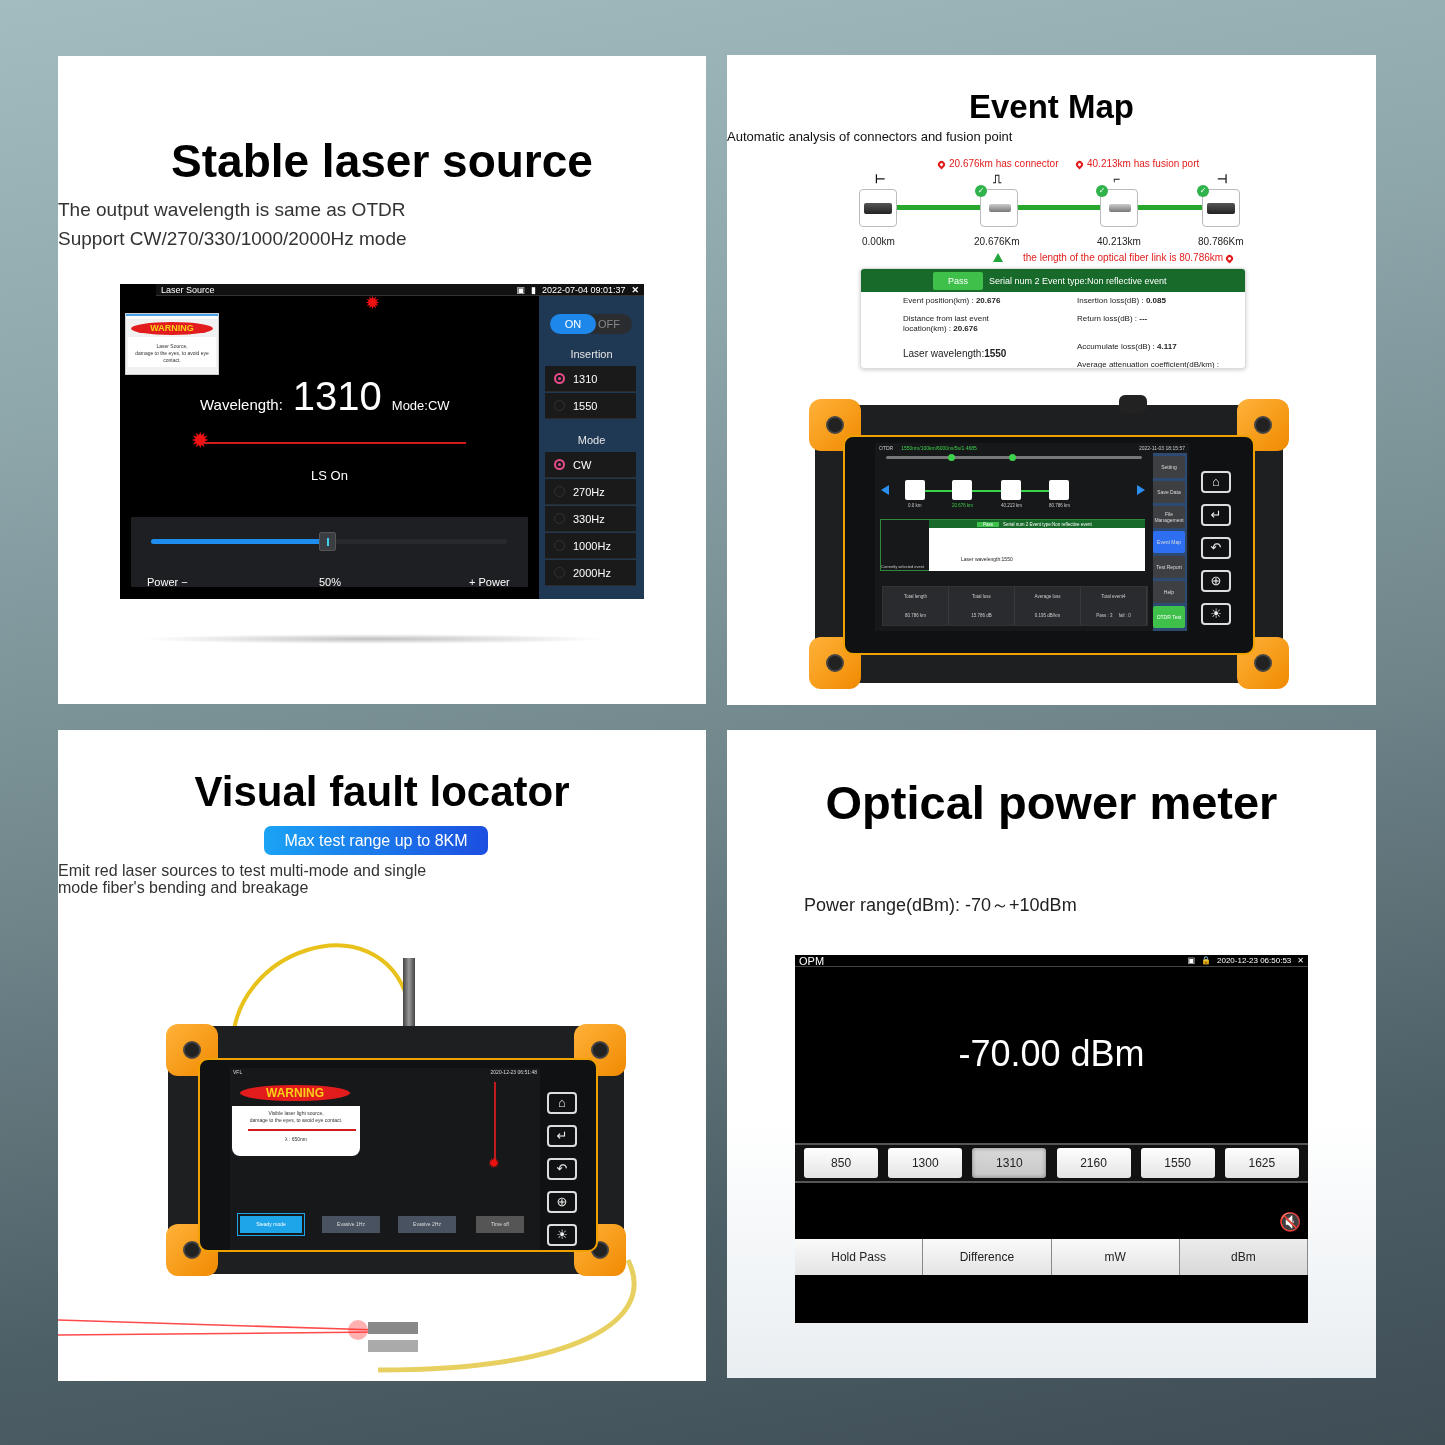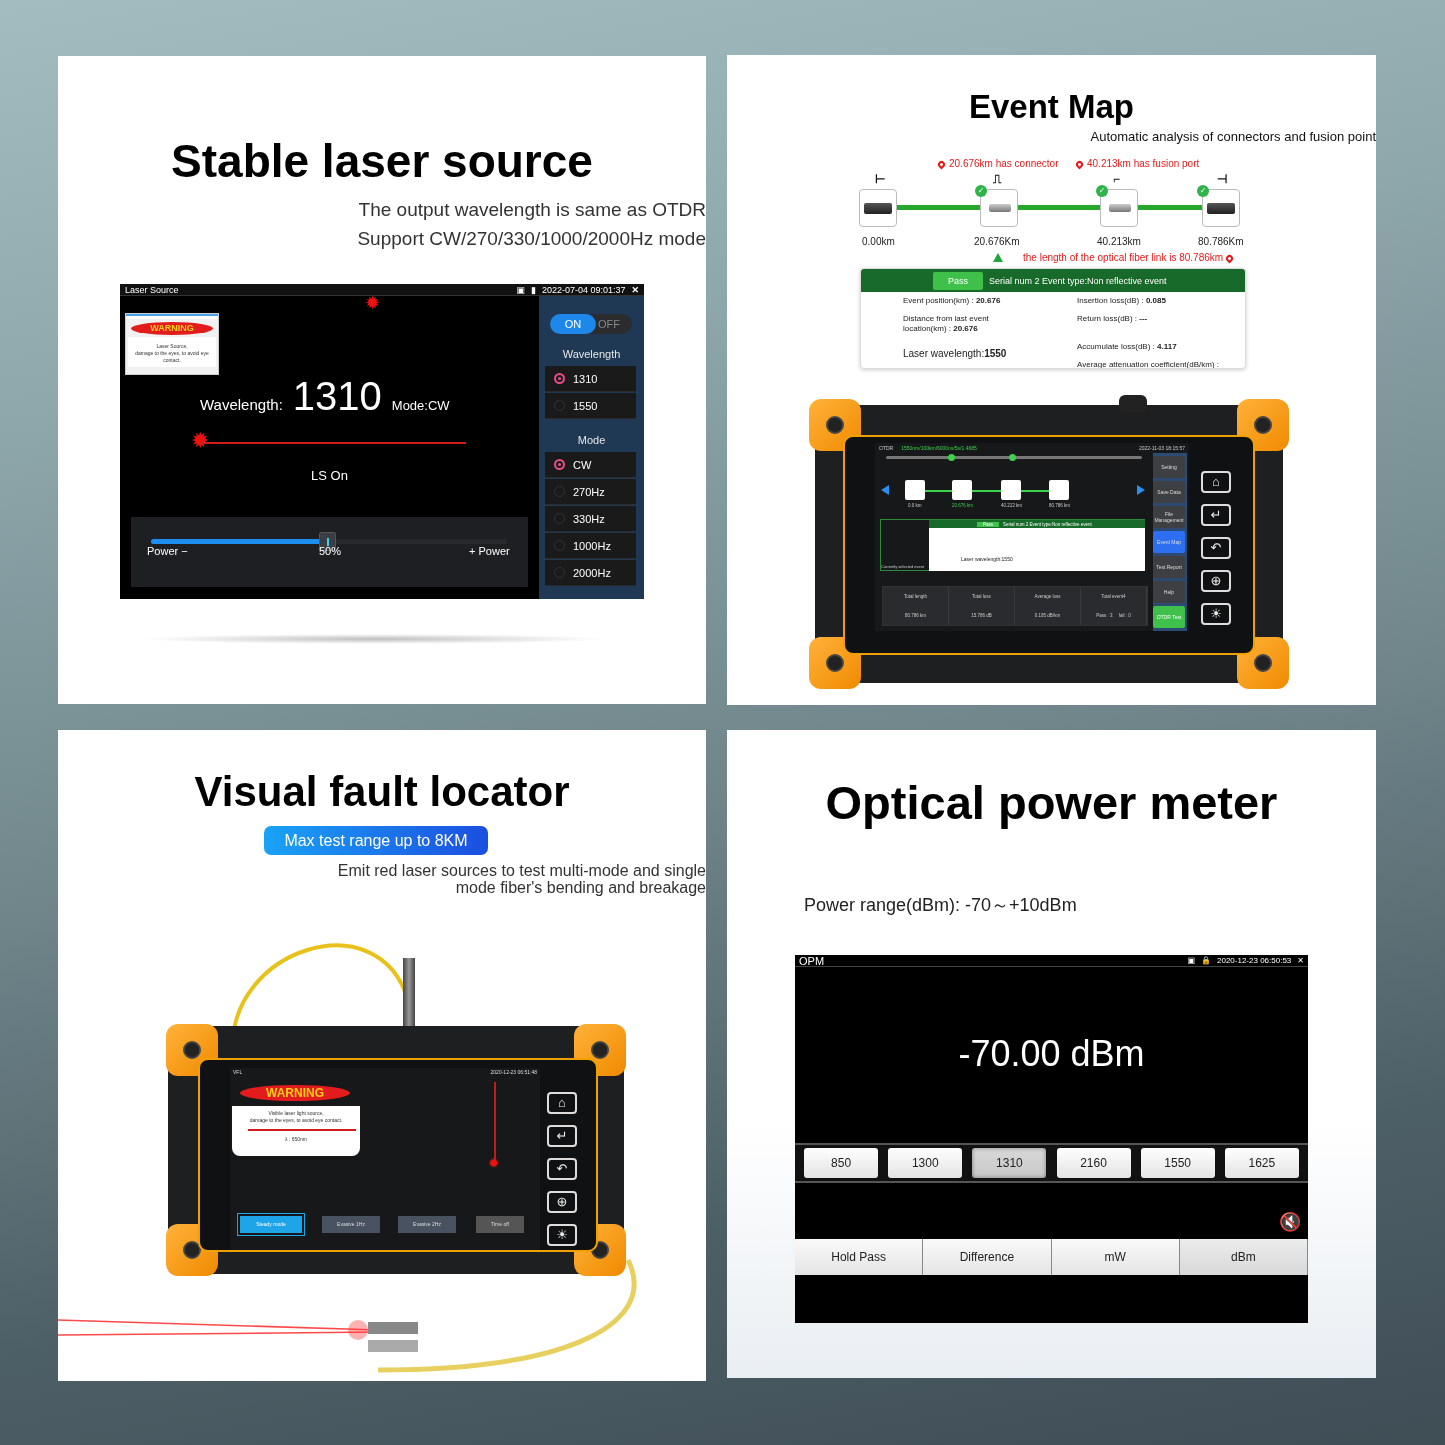--- a/index.html
+++ b/index.html
@@ -9,44 +9,44 @@
     background: linear-gradient(170deg, #a3bcc0 0%, #8ea7ab 25%, #6e8489 55%, #4d5f66 80%, #3f4d55 100%);
     position: relative;
   }
   .panel { position: absolute; background: #fff; overflow: hidden; }
   .p1 { left: 58px; top: 56px; width: 648px; height: 648px; }
   .p2 { left: 727px; top: 55px; width: 649px; height: 650px; }
   .p3 { left: 58px; top: 730px; width: 648px; height: 651px; }
   .p4 { left: 727px; top: 730px; width: 649px; height: 648px; background: linear-gradient(#fff 60%, #e9eef2 100%); }
 
   .h1 { position: absolute; left: 0; right: 0; text-align: center; font-weight: bold; color: #000; }
-  .sub { position: absolute; left: 0; right: 0; text-align: right; color: #333; }
-
-  
-  .ls { position: absolute; left: 62px; top: 228px; width: 524px; height: 315px; background: #000; color: #fff; }
+  .sub { position: absolute; left: 0; right: 0; text-align: left; color: #333; }
+
+  
+  .ls { position: absolute; left: 62px; top: 228px; width: 524px; height: 315px; background: #000; color: #fff; padding-left: 36px; }
   .ls-bar { height: 12px; background: #111; font-size: 9px; display: flex; align-items: center; padding: 0 5px; border-bottom: 1px solid #333; }
   .ls-bar .right { margin-left: auto; display: flex; gap: 6px; align-items: center; }
   .ls-warn { position: absolute; left: 5px; top: 17px; width: 94px; height: 62px; background: #f1f1f1; border: 1px solid #ccc; }
   .ls-warn .topline { height: 5px; background: #fff; border-top: 2px solid #4aa3e8; }
   .ls-warn .oval { margin: 3px auto 2px; width: 82px; height: 13px; border-radius: 50%; background: #e21c1c; color: #f7d017; font-size: 9px; font-weight: bold; text-align: center; line-height: 13px; }
   .ls-warn .msg { background: #fff; margin: 0 2px; height: 30px; font-size: 5px; color: #333; text-align: center; padding-top: 6px; line-height: 7px; }
   .ls-main { position: absolute; left: 0; top: 12px; width: 419px; height: 303px; }
   .ls-wl { position: absolute; left: 80px; top: 78px; display: flex; align-items: baseline; gap: 10px; }
   .ls-wl .lab { font-size: 15px; }
   .ls-wl .big { font-size: 40px; }
   .ls-wl .mode { font-size: 13px; }
   .ls-beam { position: absolute; left: 82px; top: 146px; width: 264px; height: 2px; background: #d31b1b; }
   .star { position: absolute; color: #ee1111; font-size: 22px; line-height: 1; }
   .ls-on { position: absolute; left: 0; width: 419px; top: 172px; text-align: center; font-size: 13px; }
   .ls-power { position: absolute; left: 11px; top: 221px; width: 397px; height: 70px; background: #1d1f22; }
   .ls-track { position: absolute; left: 20px; top: 22px; width: 356px; height: 5px; background: #26292d; border-radius: 3px; }
   .ls-fill { position: absolute; left: 0; top: 0; height: 5px; width: 170px; background: #1d8ef0; border-radius: 3px; }
   .ls-thumb { position: absolute; left: 168px; top: -7px; width: 17px; height: 19px; background: #3a3d42; border: 1px solid #555; border-radius: 2px; }
   .ls-thumb::after { content: ""; position: absolute; left: 7px; top: 5px; width: 2px; height: 8px; background: #3fd0f0; }
-  .ls-plab { position: absolute; top: 28px; font-size: 11px; }
+  .ls-plab { position: absolute; top: 59px; font-size: 11px; }
   .ls-side { position: absolute; left: 419px; top: 12px; width: 105px; height: 303px; background: #1f3854; }
   .toggle { position: absolute; left: 11px; top: 18px; width: 82px; height: 20px; border-radius: 10px; background: #2a2c30; }
   .toggle .on { position: absolute; left: 0; top: 0; width: 46px; height: 20px; border-radius: 10px; background: #1e88ea; color: #fff; font-size: 11px; text-align: center; line-height: 20px; }
   .toggle .off { position: absolute; right: 12px; top: 0; line-height: 20px; font-size: 11px; color: #888; }
   .side-h { position: absolute; left: 0; width: 105px; text-align: center; font-size: 11px; color: #e6e6e6; }
   .opt { position: absolute; left: 6px; width: 91px; height: 26px; background: #1a1a1b; border-bottom: 1px solid #2b2b2b; font-size: 11px; display: flex; align-items: center; padding-left: 28px; }
   .opt .radio { position: absolute; left: 9px; top: 7px; width: 11px; height: 11px; border-radius: 50%; border: 1px solid #333; }
   .opt .radio.sel { border: 2px solid #e84d8a; }
   .opt .radio.sel::after { content:""; position:absolute; left:2px; top:2px; width:3px; height:3px; border-radius:50%; background:#e84d8a; }
 
@@ -145,21 +145,21 @@
         <span class="ls-plab" style="left:16px;">Power −</span>
         <span class="ls-plab" style="left:188px;">50%</span>
         <span class="ls-plab" style="left:338px;">+ Power</span>
       </div>
     </div>
     <div class="ls-side">
       <div class="toggle">
         <div class="on">ON</div>
         <div class="off">OFF</div>
       </div>
-      <div class="side-h" style="top:52px;">Wavelength</div>
+      <div class="side-h" style="top:52px;">Insertion</div>
       <div class="opt" style="top:70px;">
           <span class="radio sel"></span>
           <span>1310</span>
         </div>
       <div class="opt" style="top:97px;">
           <span class="radio"></span>
           <span>1550</span>
         </div>
       <div class="side-h" style="top:138px;">Mode</div>
       <div class="opt" style="top:156px;">

